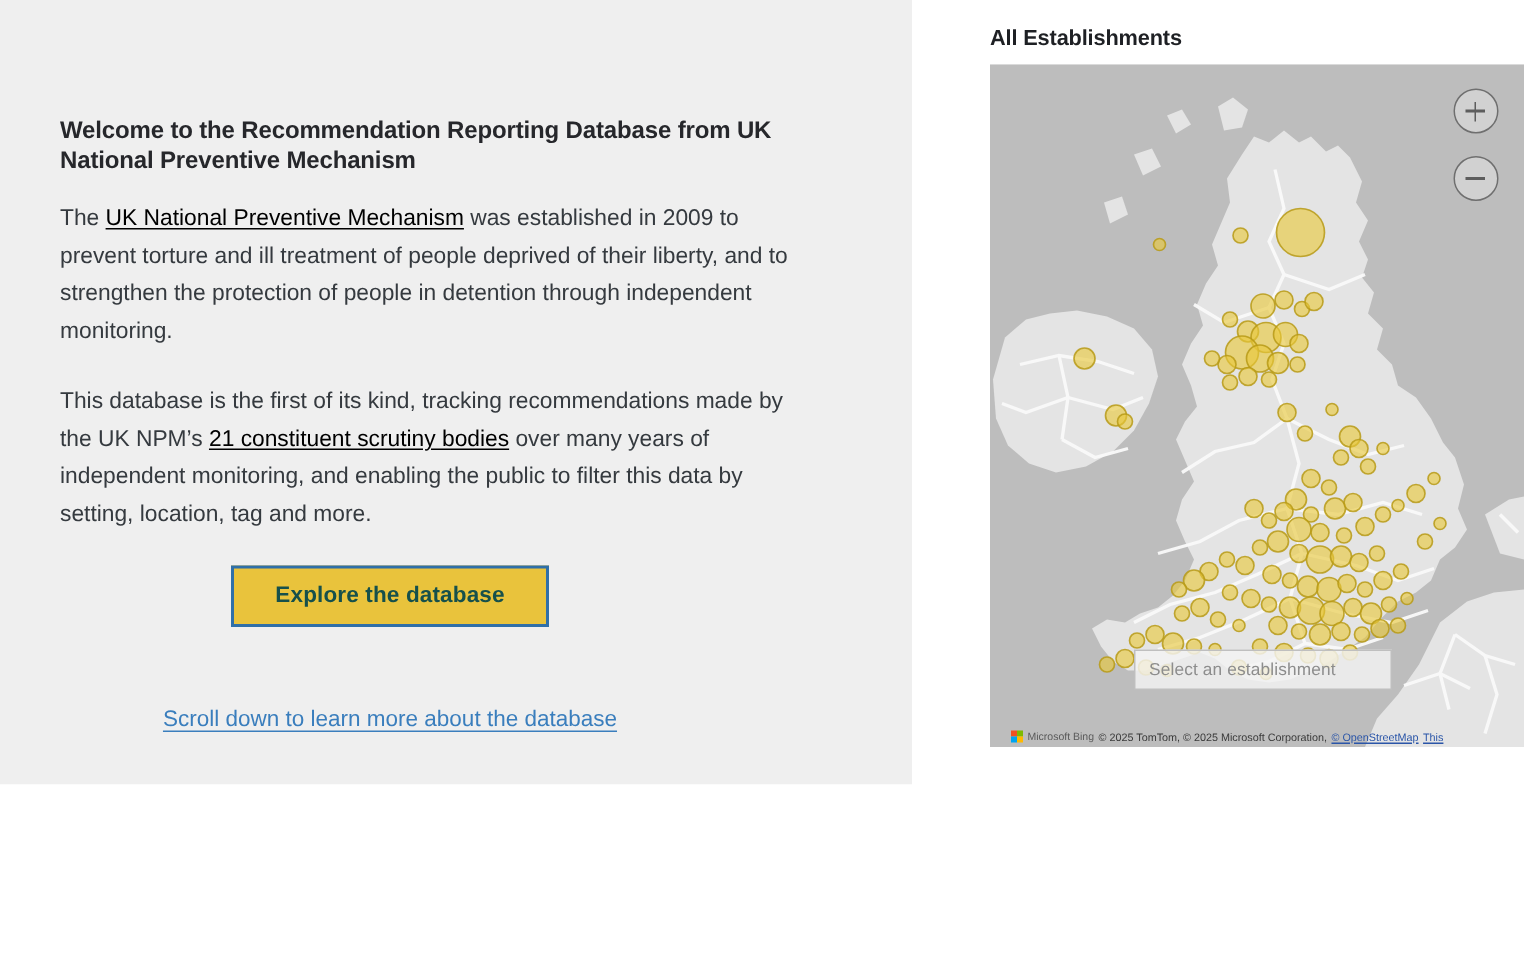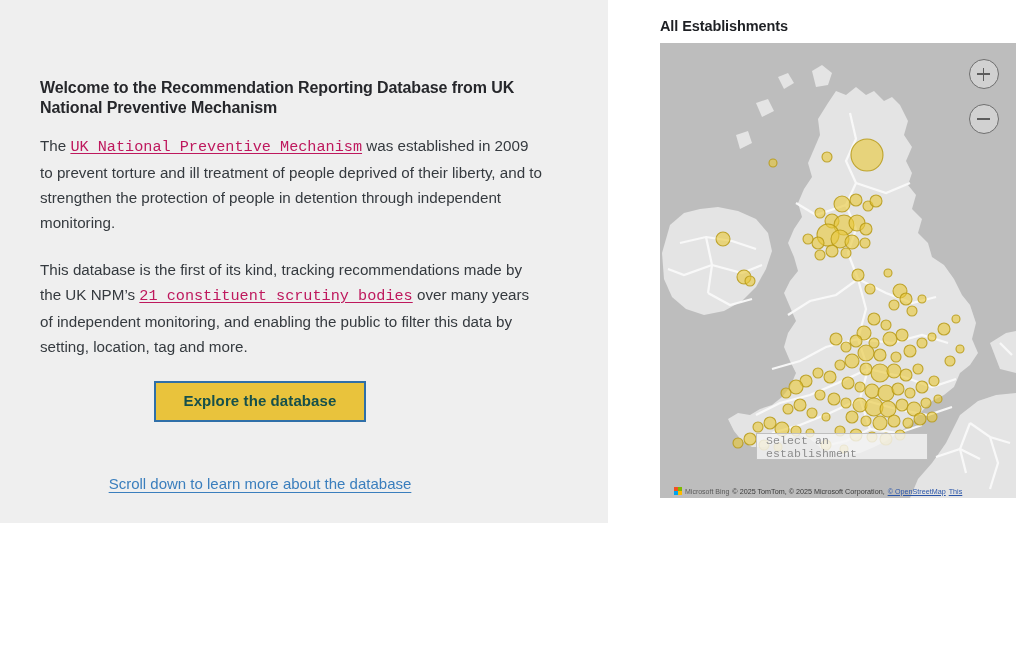--- a/index.html
+++ b/index.html
@@ -61,24 +61,23 @@
   .body-para {
     font-size: 15.2px;
     line-height: 1.65;
     color: #353a3f;
     margin: 0 0 22px 0;
     max-width: 505px;
   }
   .body-para:last-of-type { margin-bottom: 0; }
 
   a.inline-link {
-    color: #be185d;
+    color: #000000;
     text-decoration: underline;
     text-underline-offset: 2px;
-    font-family: Liberation Mono, monospace;
   }
 
   .cta-wrap {
     margin-top: 22px;
     text-align: center;
     padding-right: 70px;
   }
 
   .cta-button {
     display: inline-block;
@@ -174,23 +173,23 @@
   .est-select {
     position: absolute;
     left: 96px;
     bottom: 38px;
     width: 172px;
     height: 27px;
     background: rgba(244,244,244,0.82);
     border: 1.4px solid #bfbfbf;
     box-sizing: border-box;
     display: flex;
+    align-items: center;
     padding-left: 9px;
     cursor: pointer;
-    font-family: Liberation Mono, monospace;
   }
   .est-select span {
     font-size: 11.5px;
     color: #8d8d8d;
     letter-spacing: 0.1px;
   }
 
   
   .attrib {
     position: absolute;

